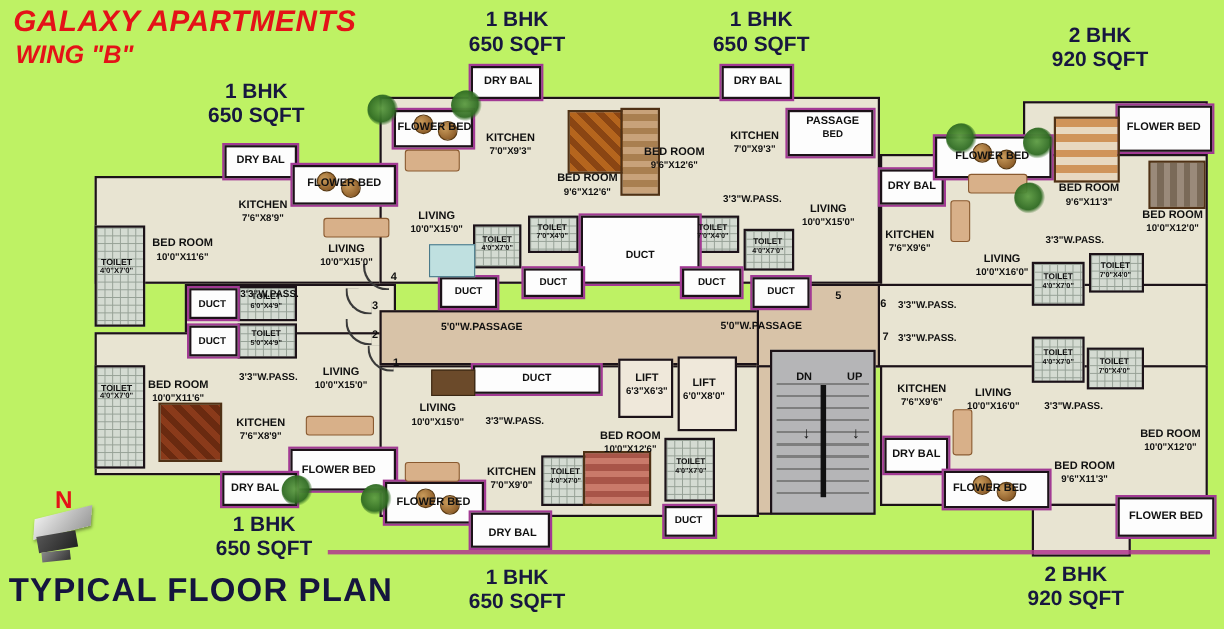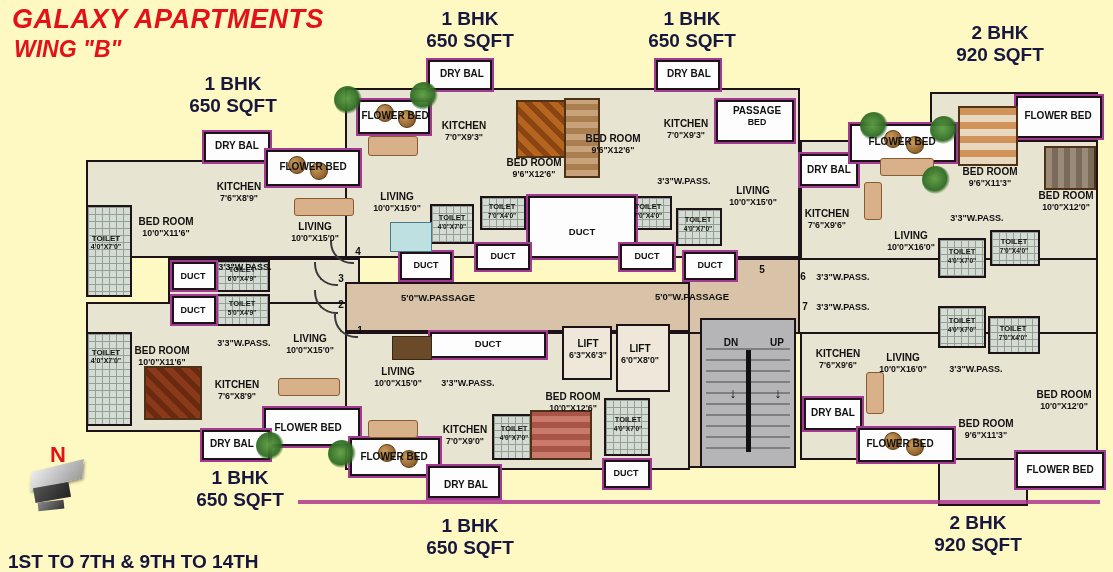--- a/index.html
+++ b/index.html
@@ -1,16 +1,16 @@
 <!DOCTYPE html>
 <html><head>
 <meta charset="utf-8">
 <style>
   html,body{margin:0;padding:0;background:#fff}
-  #plan{position:relative;width:1113px;height:572px;background:#fef9c3;overflow:hidden;
+  #plan{position:relative;width:1113px;height:572px;background:#bef264;overflow:hidden;
         font-family:"Liberation Sans",sans-serif}
   .rm{position:absolute;background:#e8e4d2;border:2px solid #1c1218;box-sizing:border-box}
   .tan{position:absolute;background:#d8c3a8;border:2px solid #1c1218;box-sizing:border-box}
   .wb{position:absolute;background:#fdfdfd;border:2px solid #1c1218;box-shadow:0 0 0 2px #a23a94;box-sizing:border-box}
   .tile{position:absolute;background-color:#d4dbd2;border:2px solid #1c1218;box-sizing:border-box;
         background-image:linear-gradient(#95a095 1px,transparent 1px),linear-gradient(90deg,#95a095 1px,transparent 1px);
         background-size:7px 7px}
   .lift{position:absolute;background:#efe8da;border:2px solid #1c1218;box-sizing:border-box}
   .stair{position:absolute;background:#b5b5b7;border:2px solid #1c1218;box-sizing:border-box}
   .treads{position:absolute;left:4px;right:4px;top:28px;bottom:10px;
@@ -161,21 +161,21 @@
 
   <div class="hdr-title">GALAXY APARTMENTS</div>
   <div class="hdr-wing">WING "B"</div>
 
   <div class="north-n">N</div>
   <div class="north">
     <div class="n1"></div>
     <div class="n2"></div>
     <div class="n3"></div>
   </div>
-  <div class="ftr-sub">1ST TO 7TH &amp; 9TH TO 14TH</div>
+  <div class="ftr-title">TYPICAL FLOOR PLAN</div>
 
   <div id="labels">
       <div class="rlabel" style="left: 237px; top: 146px;">
         <div>DRY BAL</div>
       </div>
       <div class="rlabel" style="left: 313px; top: 167px;">
         <div>FLOWER BED</div>
       </div>
       <div class="rlabel" style="left: 239px; top: 192px;">
         <div>KITCHEN</div>

